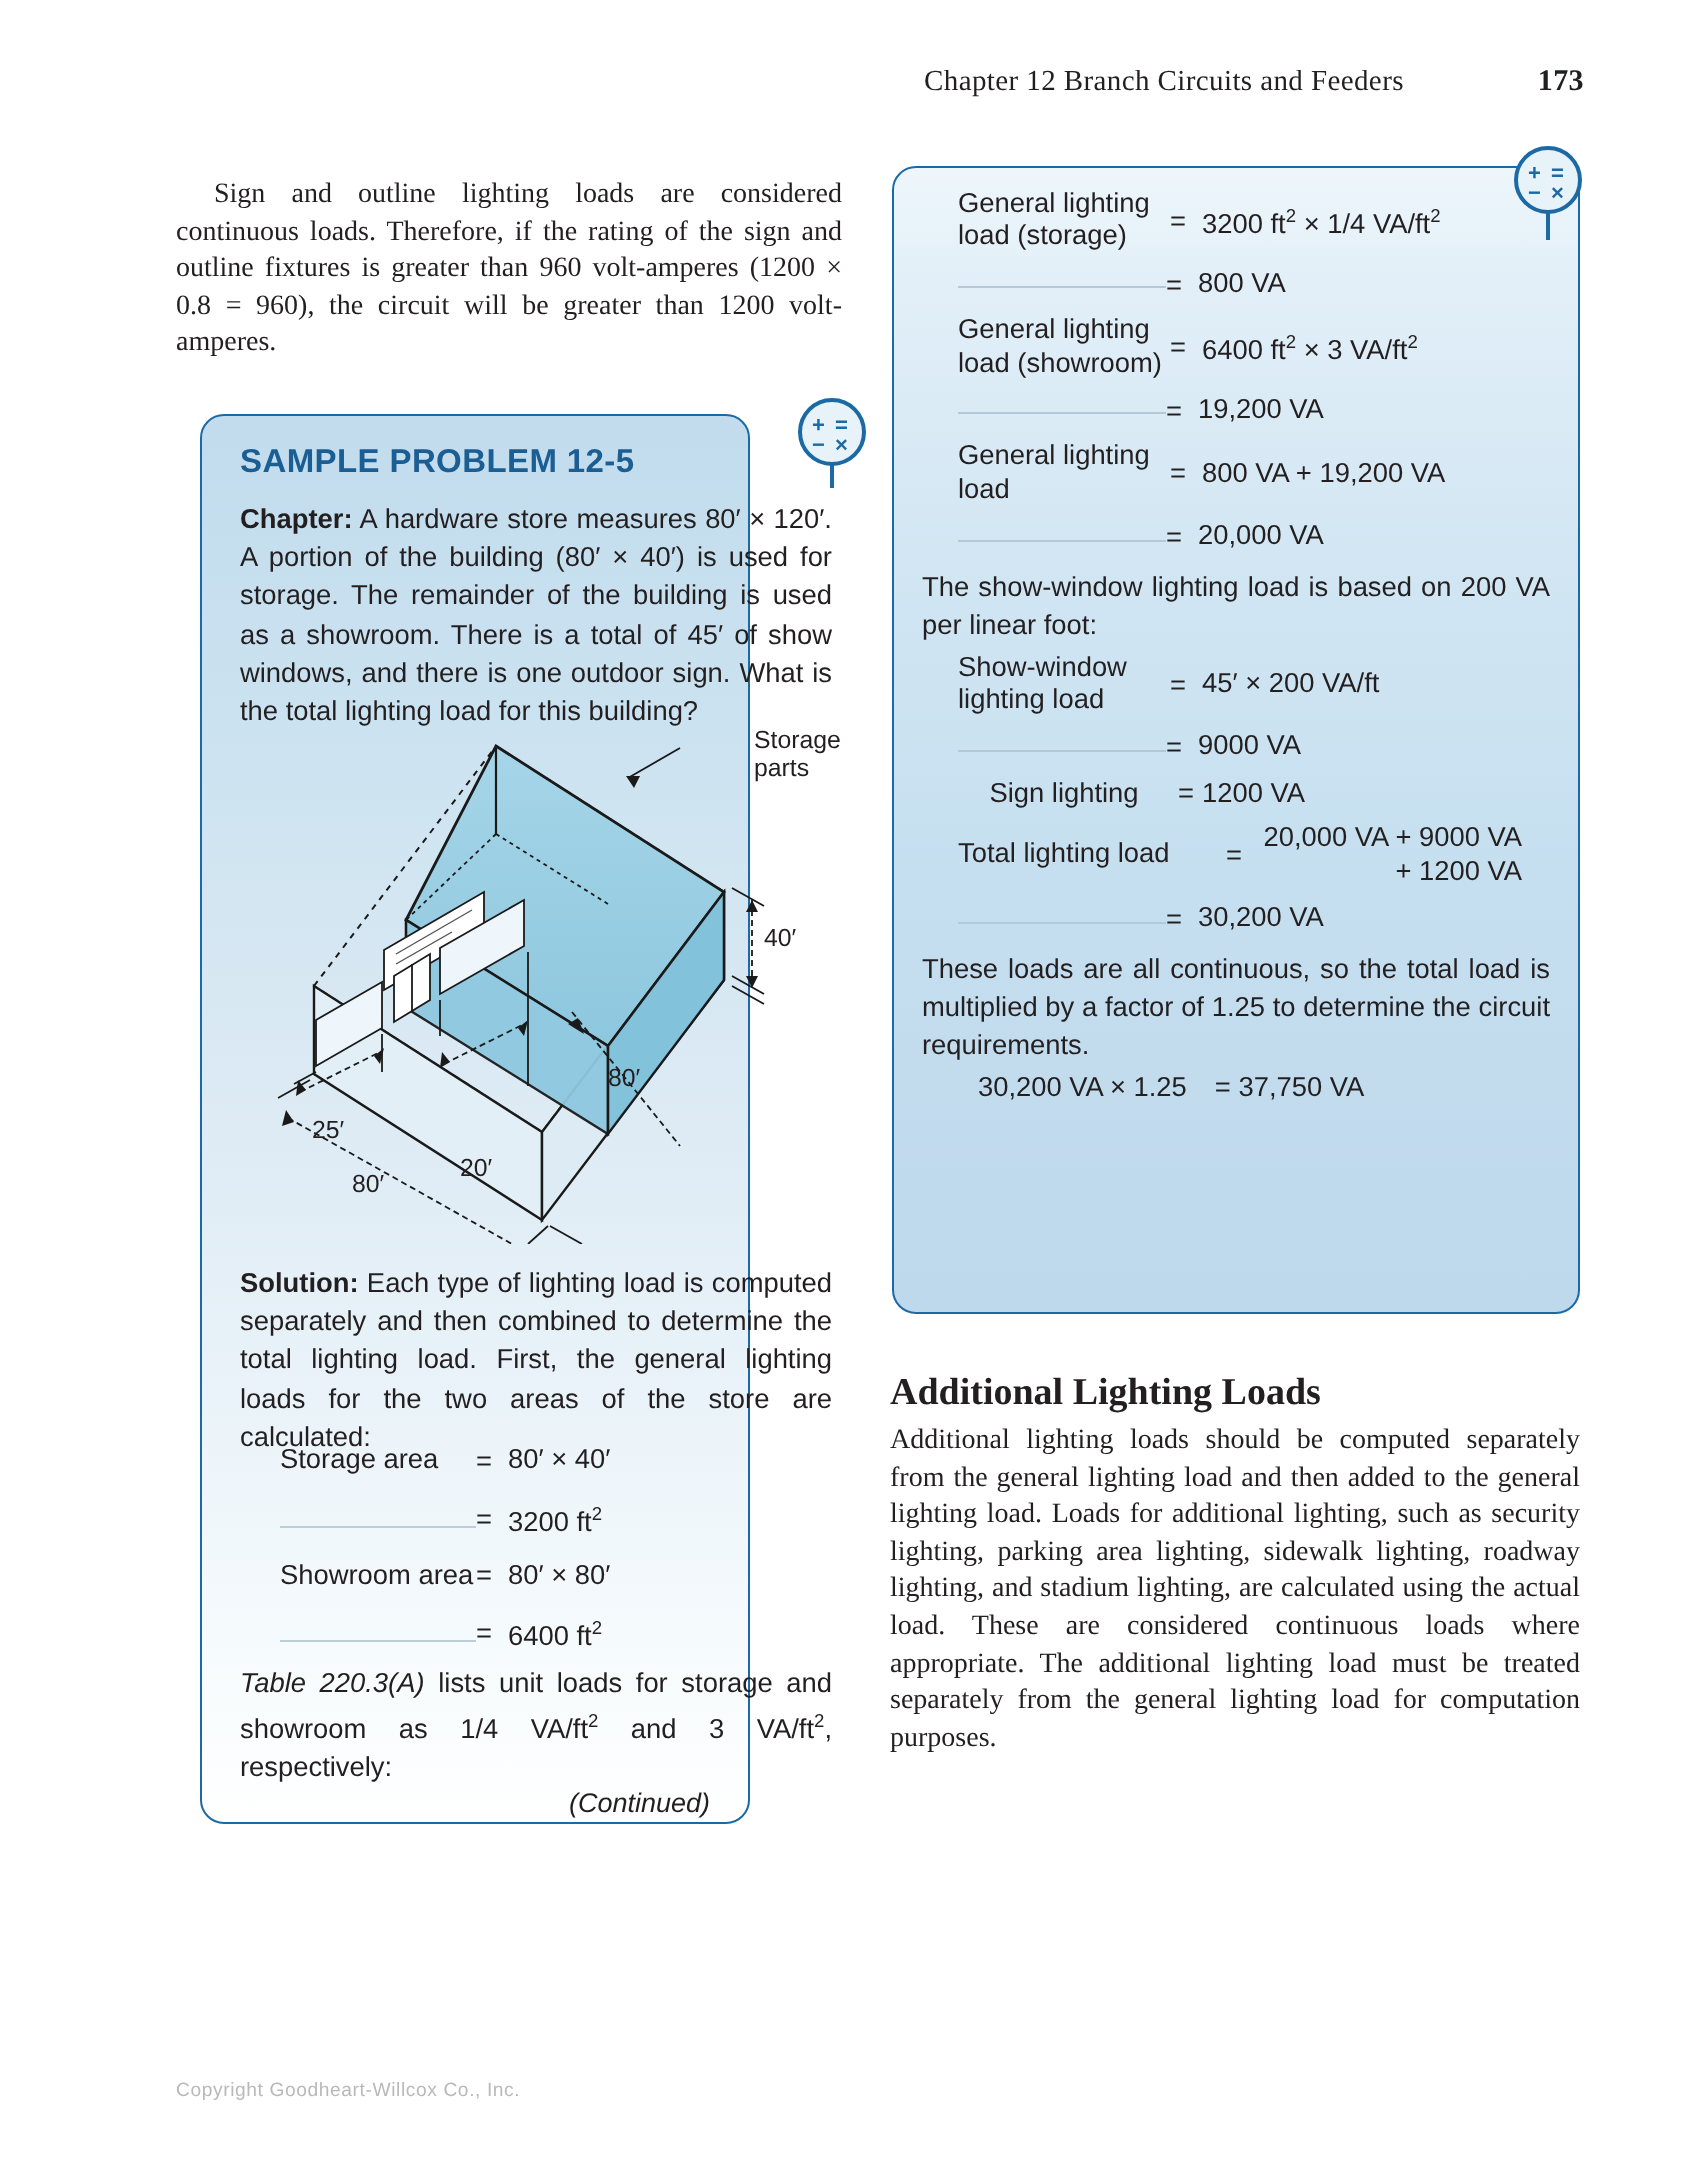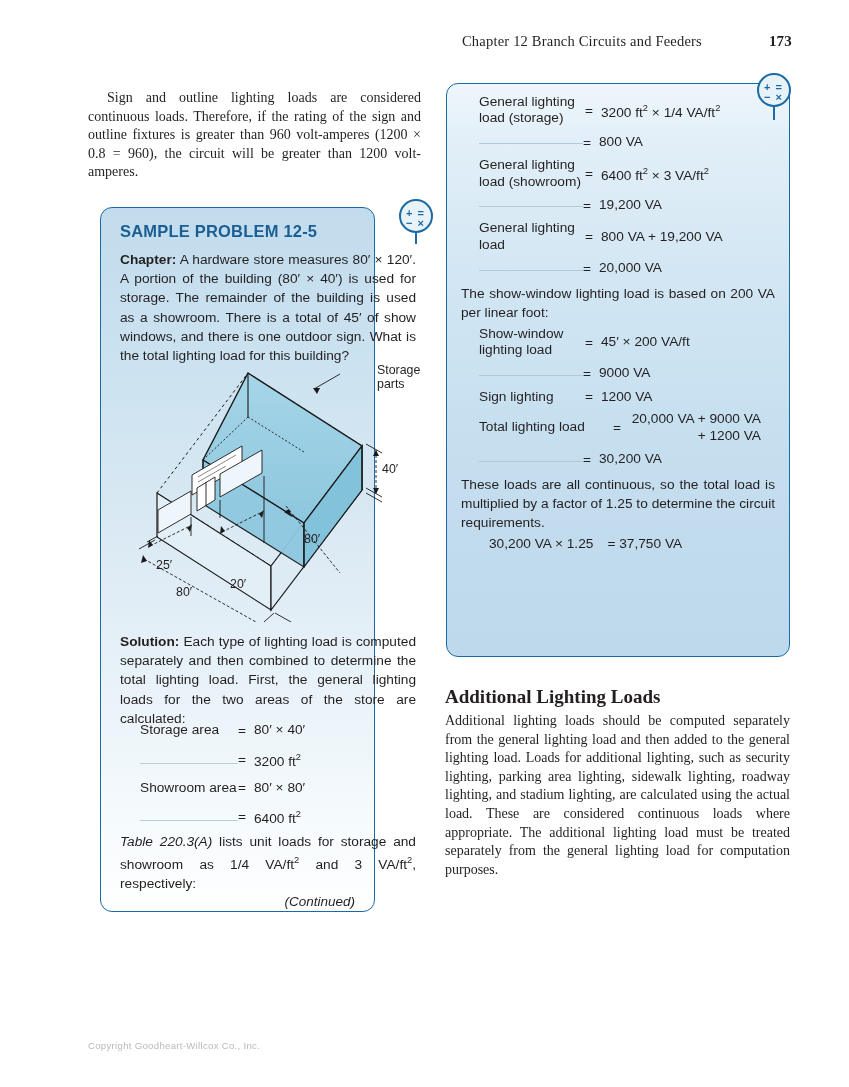--- a/index.html
+++ b/index.html
@@ -126,21 +126,21 @@
   .calc-right{left:14px;top:10px;width:316px;}
   .rb-row{display:flex;align-items:center;margin-bottom:7px;}
   .rb-lbl{width:124px;padding-left:18px;box-sizing:border-box;
     font-family:"Liberation Sans",sans-serif;font-size:13.7px;line-height:16.4px;}
   .rb-lbl.rule{height:1px;border-bottom:1px solid #b3c9d8;align-self:flex-end;
     margin-bottom:6px;width:104px;margin-left:18px;padding-left:0;}
   .rb-eq{width:16px;flex:none;font-family:"Liberation Sans",sans-serif;font-size:13.7px;}
   .rb-val{font-family:"Liberation Sans",sans-serif;font-size:13.7px;line-height:16.4px;}
   .rb-note{font-family:"Liberation Sans",sans-serif;font-size:13.7px;line-height:19px;
     text-align:justify;margin:2px 0 4px 0;padding:0 2px 0 0;}
-  .rb-simple{display:flex;margin-bottom:6px;}
+  .rb-simple{display:flex;margin-bottom:6px;text-align:center;}
   .rb-simple .l{width:124px;padding-left:18px;box-sizing:border-box;
     font-family:"Liberation Sans",sans-serif;font-size:13.7px;}
   .rb-final{padding-left:28px;font-family:"Liberation Sans",sans-serif;font-size:13.7px;margin-top:3px;}
   .rb-final .sp{display:inline-block;width:14px;}
 
   
   .figure{position:absolute;left:13px;top:152px;width:308px;height:262px;}
   .figure svg{display:block;}
   .fig-lbl{
     position:absolute;font-family:"Liberation Sans",sans-serif;

